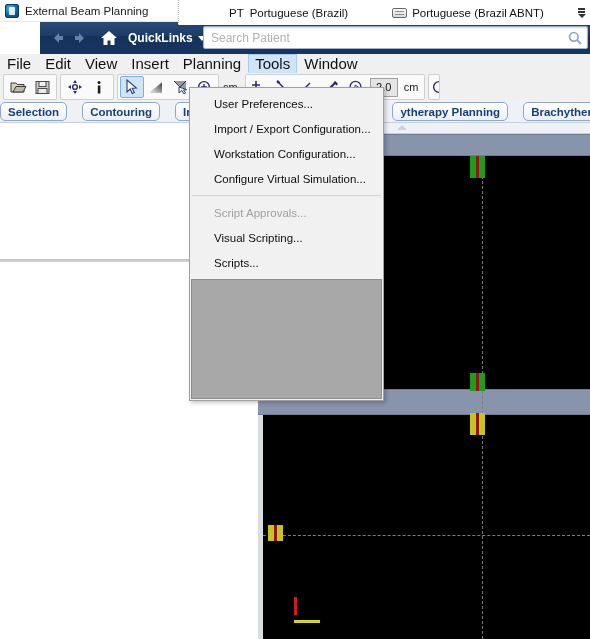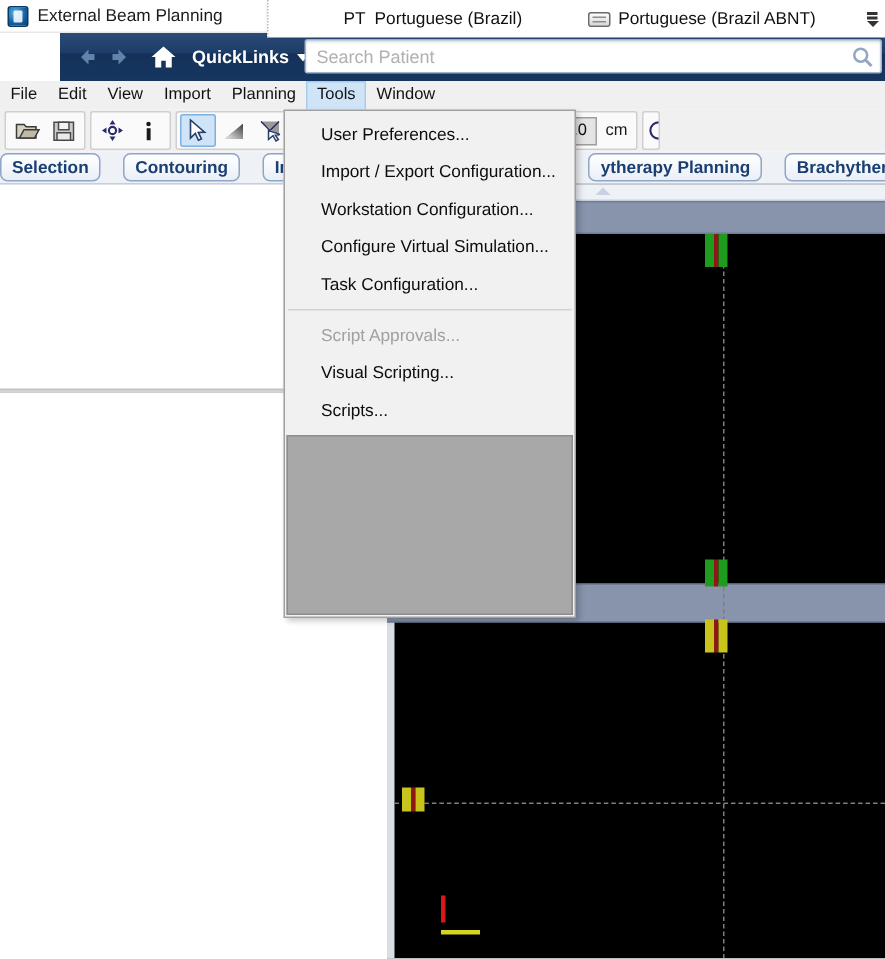--- a/index.html
+++ b/index.html
@@ -89,21 +89,21 @@
   .searchbox input::placeholder { color: #b0b0b0; }
   .search-icon { width: 24px; height: 21px; display:flex; align-items:center; justify-content:center; }
 
   
   .menubar {
     position: absolute; left: 0; top: 54px; width: 590px; height: 19px;
     background: #f0f0f0; display: flex; align-items: center;
     z-index: 25;
   }
   .menu-item {
-    font-size: 11px; color: #111; padding: 2px 7px; line-height: 15px;
+    font-size: 15px; color: #111; padding: 2px 7px; line-height: 15px;
     white-space: nowrap; cursor: default;
   }
   .menu-item.open { background: #cfe4f7; border: 1px solid #a7cdee; border-bottom-color:#cfe4f7; padding: 1px 6px; }
 
   
   .toolbar {
     position: absolute; left: 0; top: 73px; width: 590px; height: 28px;
     background: #f0f0f0; display: flex; align-items: center; gap: 0;
     z-index: 15;
   }
@@ -195,21 +195,21 @@
   .marker .mid { width: 3px; height: 100%; background: #8c1a12; }
 
   .axis-indicator {
     position: absolute; left: 36px; top: 474px; width: 26px; height: 26px;
   }
   .axis-v { position:absolute; left:0; top:0; width:3px; height:18px; background:#d81818; }
   .axis-h { position:absolute; left:0; bottom:0; width:26px; height:3px; background:#d6d41e; }
 
   
   .dropdown {
-    position: absolute; left: 189px; top: 73px; width: 195px;
+    position: absolute; left: 189px; top: 87px; width: 195px;
     background: #f1f1f1; border: 1px solid #a0a0a0;
     box-shadow: 2px 2px 4px rgba(0,0,0,.22);
     z-index: 60; padding: 3px 0 0 0;
   }
   .dd-item {
     height: 25px; display: flex; align-items: center;
     padding-left: 24px; font-size: 11.5px; color: #0d0d0d; white-space: nowrap;
   }
   .dd-item.disabled { color: #a0a0a0; }
   .dd-sep { height: 1px; background: #d3d3d3; margin: 4px 2px 4px 2px; }
@@ -272,21 +272,21 @@
           <line x1="10" y1="10" x2="14" y2="14" stroke="#93a7c0" stroke-width="2"></line>
         </svg>
       </div>
     </div>
   </div>
 
   <div class="menubar">
     <div class="menu-item">File</div>
     <div class="menu-item">Edit</div>
     <div class="menu-item">View</div>
-    <div class="menu-item">Import</div>
+    <div class="menu-item">Insert</div>
     <div class="menu-item">Planning</div>
     <div class="menu-item open">Tools</div>
     <div class="menu-item">Window</div>
   </div>
 
   <div class="toolbar">
     <div class="tgroup">
       <div class="tbtn">
         <svg width="17" height="15" viewBox="0 0 17 15">
           <path d="M1 3 L6 3 L7.5 4.5 L14 4.5 L14 12 L1 12 Z" fill="#d8d2c0" stroke="#3a3a3a" stroke-width="1"></path>
@@ -445,21 +445,20 @@
       <div class="axis-v"></div>
       <div class="axis-h"></div>
     </div>
   </div>
 
   <div class="dropdown">
     <div class="dd-item">User Preferences...</div>
     <div class="dd-item">Import / Export Configuration...</div>
     <div class="dd-item">Workstation Configuration...</div>
     <div class="dd-item">Configure Virtual Simulation...</div>
-    <div class="dd-item">Task Configuration...</div>
     <div class="dd-sep"></div>
     <div class="dd-item disabled">Script Approvals...</div>
     <div class="dd-item">Visual Scripting...</div>
     <div class="dd-item">Scripts...</div>
     <div class="dd-gray-block"></div>
   </div>
 
 </div>
 
 </body></html>

